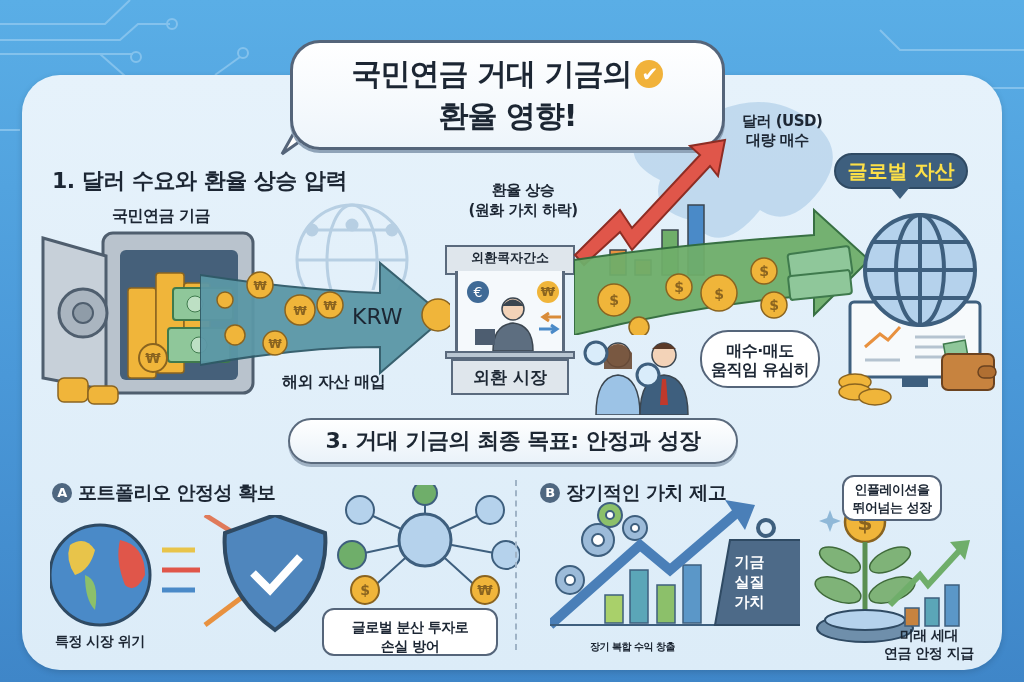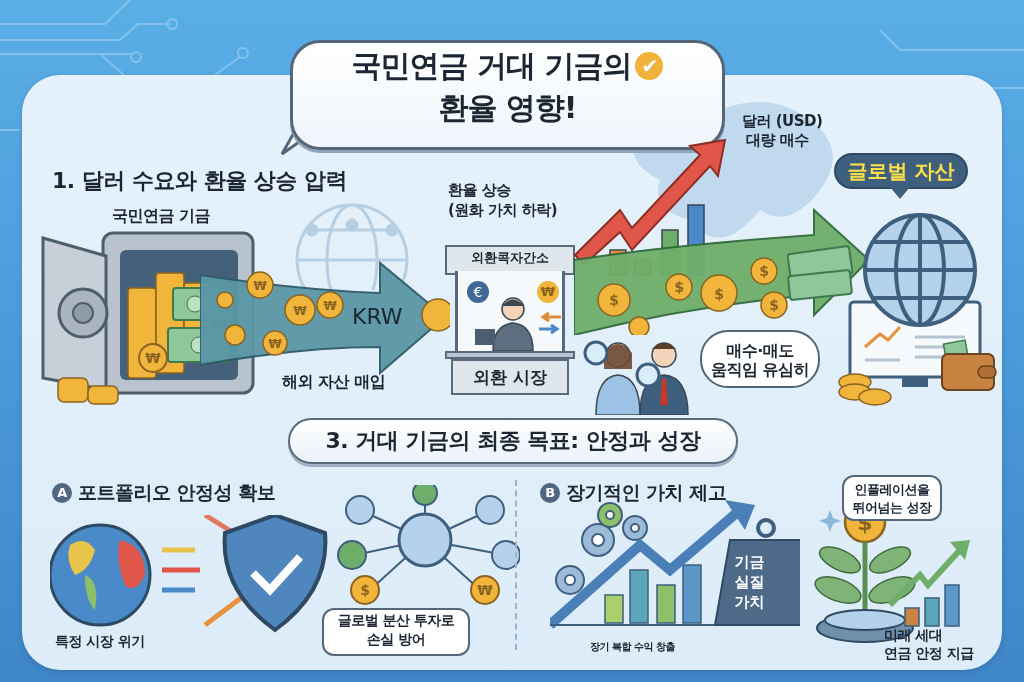--- a/index.html
+++ b/index.html
@@ -16,31 +16,31 @@
     position: absolute; left: 22px; top: 75px; width: 980px; height: 595px;
     background: linear-gradient(180deg, #e6f2fb 0%, #dcecf8 100%);
     border-radius: 38px;
     box-shadow: 0 2px 6px rgba(0,0,0,0.15);
   }
   .title-bubble {
     position: absolute; left: 290px; top: 40px; width: 435px; height: 110px;
     background: linear-gradient(180deg, #ffffff 0%, #eef5fb 100%);
     border: 3px solid #55657a; border-radius: 30px;
     box-shadow: 0 3px 0 #8fa3b8;
-    text-align: center; padding-top: 2px;
+    text-align: center; padding-top: 10px;
   }
   .title-line { font-size: 30px; font-weight: bold; color: #1c2633; line-height: 42px; letter-spacing: -1px; }
   .title-check {
     display: inline-block; width: 28px; height: 28px; border-radius: 50%;
     background: #f1b23a; color: #fff; font-size: 20px; line-height: 28px; vertical-align: 3px; margin-left: 4px;
   }
   .tail { position: absolute; left: 280px; top: 120px; }
   .h1 { font-size: 22px; font-weight: bold; color: #1c2633; letter-spacing: -0.5px; }
   .lbl { font-size: 16px; font-weight: bold; color: #1c2633; letter-spacing: -0.5px; }
-  .lbl-sm { font-size: 14px; font-weight: bold; color: #1c2633; letter-spacing: -0.5px; text-align: left; line-height: 18px; }
+  .lbl-sm { font-size: 14px; font-weight: bold; color: #1c2633; letter-spacing: -0.5px; text-align: center; line-height: 18px; }
   .pill-dark {
     position: absolute; background: #3e5f7e; color: #fde047; border-radius: 18px;
     font-weight: bold; font-size: 20px; text-align: center; border: 2px solid #2f4a63;
   }
   .section3 {
     position: absolute; left: 288px; top: 418px; width: 450px; height: 46px;
     background: linear-gradient(180deg,#ffffff,#eaf2f9);
     border: 2px solid #5a6a7d; border-radius: 24px; box-shadow: 0 3px 0 #9fb1c3;
     text-align: center; line-height: 42px; font-size: 22px; font-weight: bold; letter-spacing: -0.5px;
   }
@@ -289,21 +289,21 @@
   </g>
   <g fill="#f0b53a" stroke="#8a6420" stroke-width="2">
       <circle cx="35" cy="105" r="14"></circle>
       <circle cx="155" cy="105" r="14"></circle>
     </g>
   <g fill="#8a6420" font-size="14" font-weight="bold" text-anchor="middle">
       <text x="35" y="110">$</text>
       <text x="155" y="110">₩</text>
     </g>
 </svg>
-<div class="speech" style="left:322px;top:608px;width:148px;height:48px;font-size:14px;line-height:19px;padding-top:1px">
+<div class="speech" style="left:322px;top:608px;width:176px;height:48px;font-size:14px;line-height:19px;padding-top:8px">
   <div>글로벌 분산 투자로</div>
   <div>손실 방어</div>
 </div>
 
 <div class="divider" style="left:515px;top:480px;height:170px"></div>
 
 <div class="abs h1" style="left:540px;top:480px;font-size:19px">
   <span class="badge">B</span><span>장기적인 가치 제고</span>
 </div>
 <svg class="abs" style="left:550px;top:500px" width="250" height="135">

